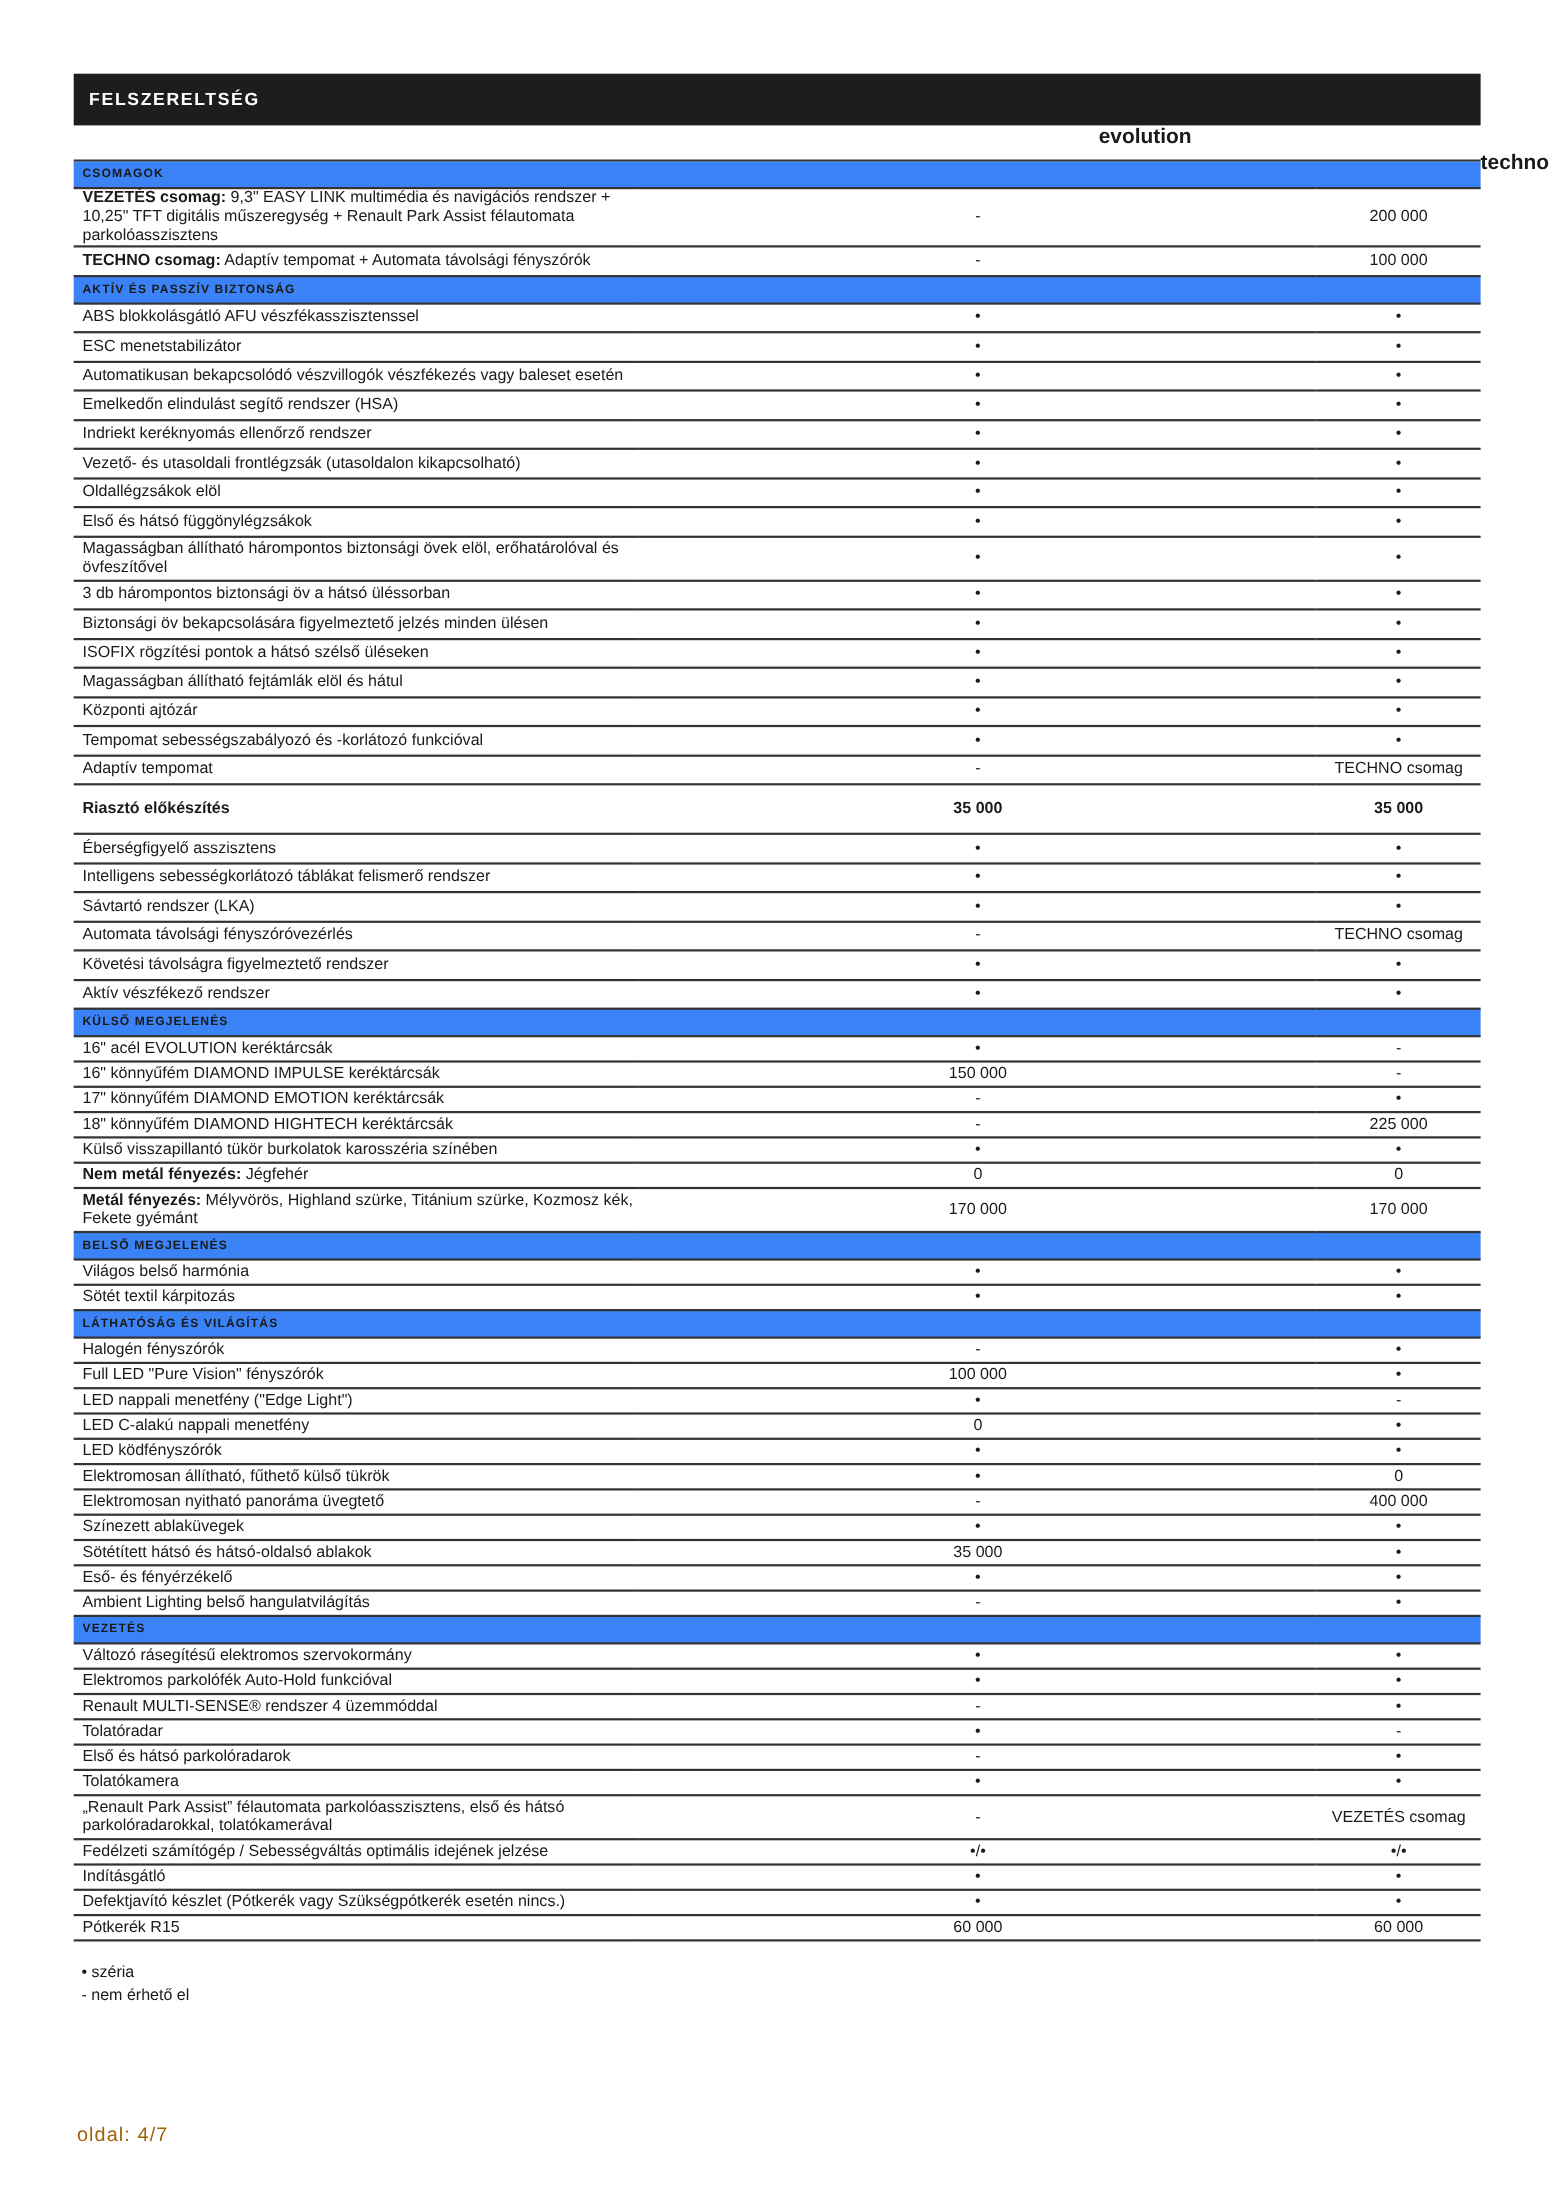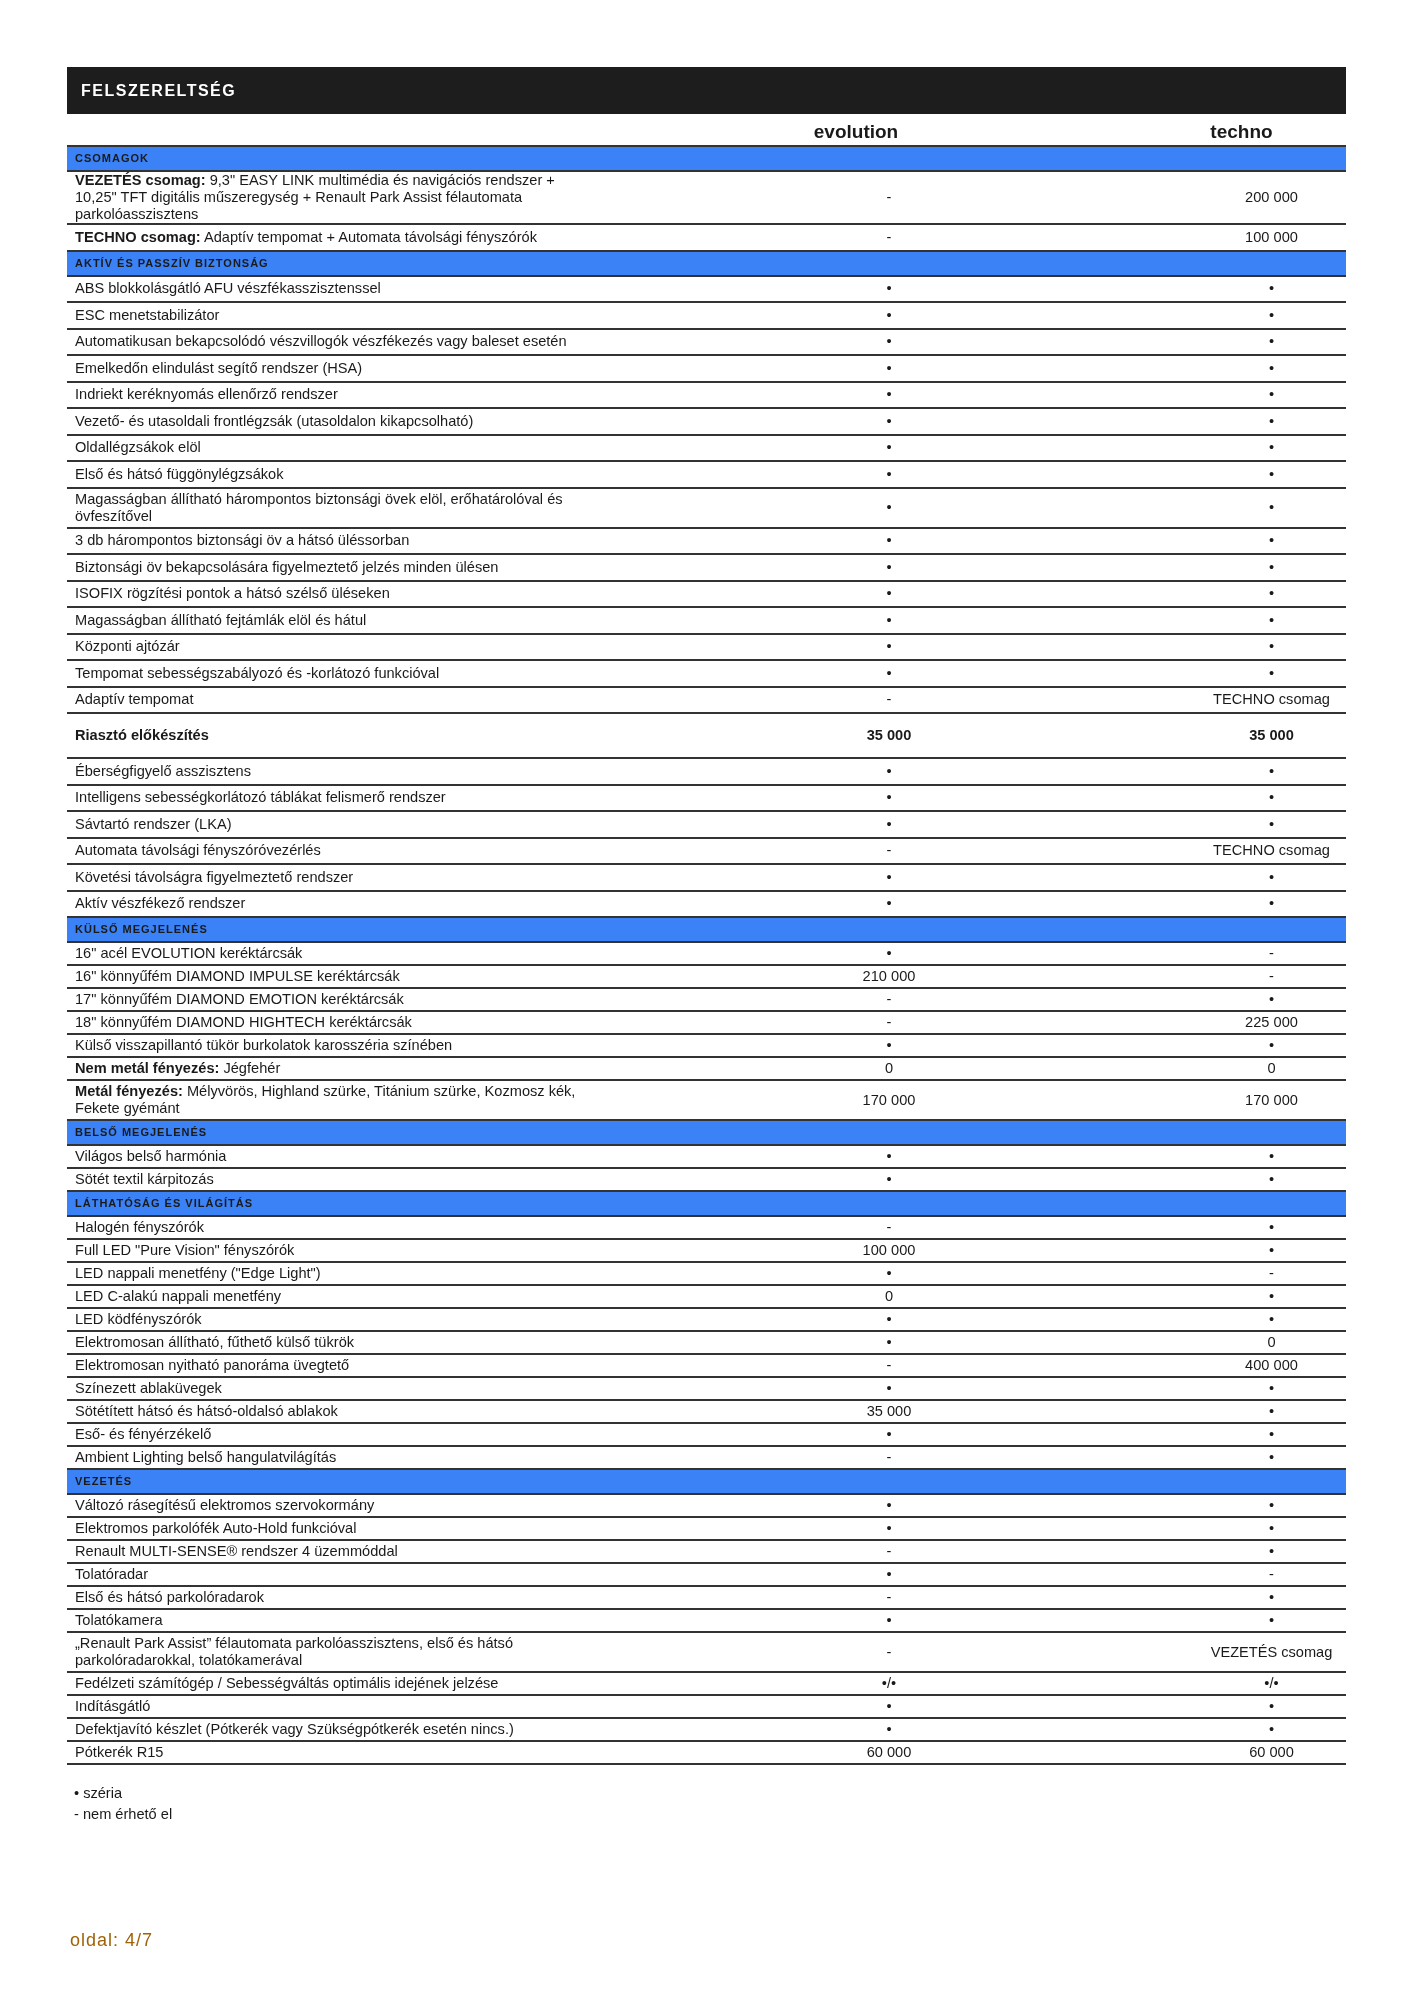--- a/index.html
+++ b/index.html
@@ -1,19 +1,19 @@
 <!DOCTYPE html>
 <html><head>
 <meta charset="utf-8">
 <style>
   html, body { margin:0; padding:0; background:#ffffff; }
   body { width:1414px; height:2000px; position:relative; font-family:"Liberation Sans", sans-serif; color:#1a1a1a; overflow:hidden; }
   .page { position:absolute; left:67px; top:67px; width:1279px; }
   .titlebar { height:47px; background:#1d1d1d; color:#ffffff; font-weight:bold; font-size:16px; letter-spacing:1.5px; display:flex; align-items:center; padding-left:14px; box-sizing:border-box; }
-  .colhead { height:33px; display:flex; align-items:flex-end; border-bottom:2px solid #333; box-sizing:border-box; }
+  .colhead { height:33px; display:flex; align-items:flex-end; border-bottom:2px solid #333; box-sizing:border-box;flex-direction:column; }
   .colhead .lbl { width:514px; }
   .colhead .c { font-weight:bold; font-size:19px; text-align:center; padding-bottom:2px; }
   .colhead .c1 { width:610px; margin-left:-30px; }
   .colhead .c2 { width:0; flex:1; margin-left:-24px; }
   table { width:100%; border-collapse:collapse; table-layout:fixed; }
   col.cl { width:514px; }
   col.ce { width:616px; }
   td { font-size:14.6px; line-height:17px; padding:0 0 0 8px; border-bottom:2px solid #333; vertical-align:middle; white-space:nowrap; }
   td.v { text-align:center; padding:0; }
   tr.sec td { background:#3b82f6; font-weight:bold; font-size:11px; letter-spacing:1px; height:23px; border-bottom:2px solid #333; }
@@ -176,21 +176,21 @@
         <tr class="sec">
           <td colspan="3">KÜLSŐ MEGJELENÉS</td>
         </tr>
         <tr class="r tight">
           <td><span>16" acél EVOLUTION keréktárcsák</span></td>
           <td class="v">•</td>
           <td class="v">-</td>
         </tr>
         <tr class="r tight">
           <td><span>16" könnyűfém DIAMOND IMPULSE keréktárcsák</span></td>
-          <td class="v">210 000</td>
+          <td class="v">150 000</td>
           <td class="v">-</td>
         </tr>
         <tr class="r tight">
           <td><span>17" könnyűfém DIAMOND EMOTION keréktárcsák</span></td>
           <td class="v">-</td>
           <td class="v">•</td>
         </tr>
         <tr class="r tight">
           <td><span>18" könnyűfém DIAMOND HIGHTECH keréktárcsák</span></td>
           <td class="v">-</td>

